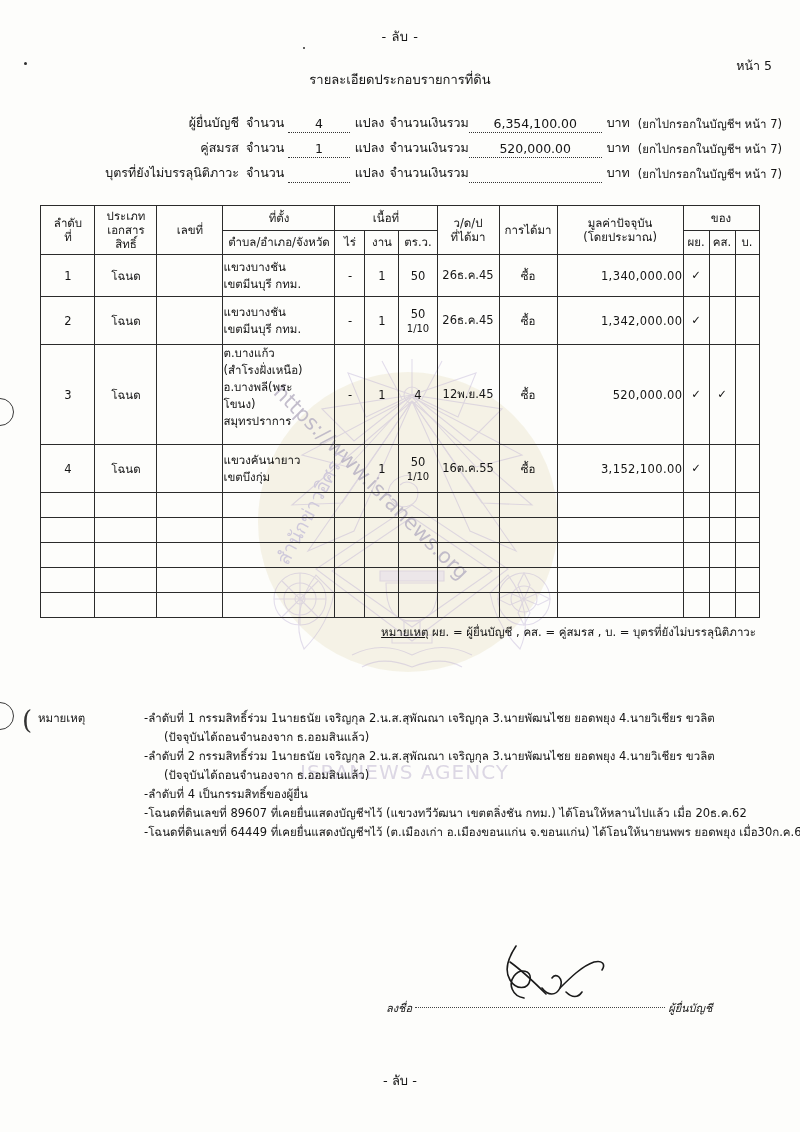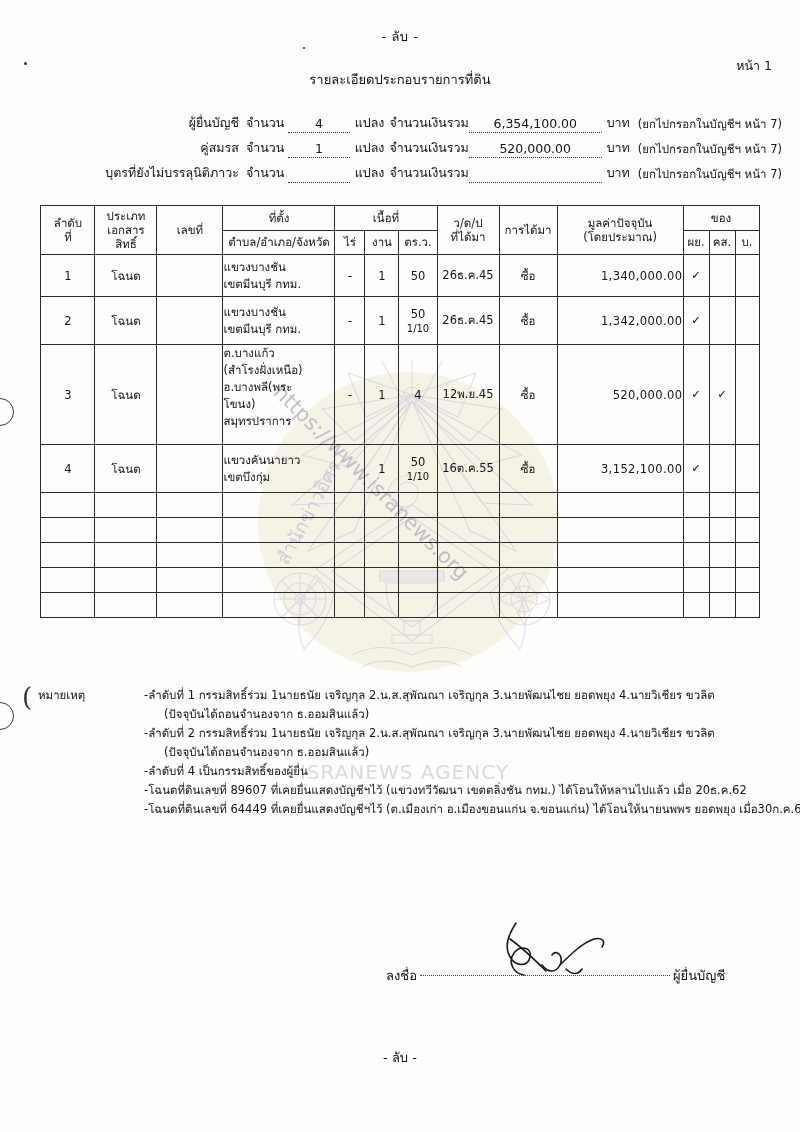--- a/index.html
+++ b/index.html
@@ -207,23 +207,24 @@
 
   
   .sig-area {
     margin-top: 110px;
     position: relative;
     height: 90px;
   }
   .sig-line {
     position: absolute;
     left: 386px;
-    top: 36px;
-    font-size: 13px;
+    top: 47px;
+    font-size: 11px;
     white-space: nowrap;
+    font-style: italic;
   }
   .dots {
     display: inline-block;
     width: 250px;
     border-bottom: 1px dotted #444;
     margin: 0 3px 4px 3px;
   }
   .sig-mark {
     position: absolute;
     left: 470px;
@@ -319,21 +320,21 @@
   </div>
 
   <div class="hole" style="top:398px"></div>
   <div class="hole" style="top:702px"></div>
   <div class="speck" style="left:24px;top:62px;width:3px;height:3px"></div>
   <div class="speck" style="left:303px;top:47px;width:2px;height:2px"></div>
 
   <div class="sheet">
 
     <div class="classification">- ลับ -</div>
-    <div class="page-no">หน้า 1</div>
+    <div class="page-no">หน้า 5</div>
     <div class="doc-title">รายละเอียดประกอบรายการที่ดิน</div>
 
     <div class="summary">
 
       <div class="sum-row">
         <span class="sum-label">ผู้ยื่นบัญชี</span>
         <span class="sum-word">จำนวน</span>
         <span class="fill fill-count">4</span>
         <span class="sum-tail">แปลง</span>
         <span class="sum-tail">จำนวนเงินรวม</span>
@@ -578,20 +579,23 @@
             <td></td>
           <td></td>
             <td></td>
           <td></td>
             <td></td>
           <td></td>
         </tr>
       </tbody>
     </table>
 
+    <div class="legend">
+      <u>หมายเหตุ</u><span> ผย. = ผู้ยื่นบัญชี , คส. = คู่สมรส , บ. = บุตรที่ยังไม่บรรลุนิติภาวะ</span>
+    </div>
 
     <div class="notes">
       <span class="bracket">(</span>
       <span class="notes-label">หมายเหตุ</span>
 
       <div class="note-line">-ลำดับที่ 1 กรรมสิทธิ์ร่วม 1นายธนัย เจริญกุล 2.น.ส.สุพัณณา เจริญกุล 3.นายพัฒนไชย ยอดพยุง 4.นายวิเชียร ขวลิต</div>
       <div class="note-line indent">(ปัจจุบันได้ถอนจำนองจาก ธ.ออมสินแล้ว)</div>
       <div class="note-line">-ลำดับที่ 2 กรรมสิทธิ์ร่วม 1นายธนัย เจริญกุล 2.น.ส.สุพัณณา เจริญกุล 3.นายพัฒนไชย ยอดพยุง 4.นายวิเชียร ขวลิต</div>
       <div class="note-line indent">(ปัจจุบันได้ถอนจำนองจาก ธ.ออมสินแล้ว)</div>
       <div class="note-line">-ลำดับที่ 4 เป็นกรรมสิทธิ์ของผู้ยื่น</div>

